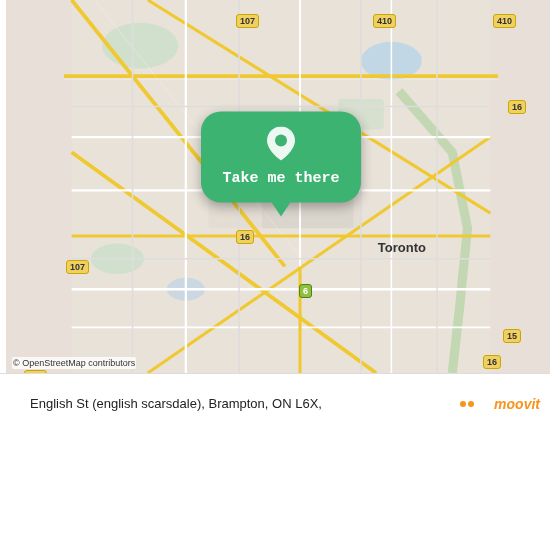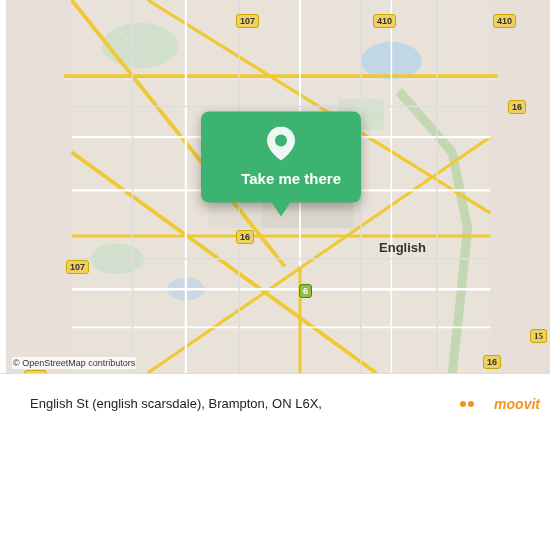--- a/index.html
+++ b/index.html
@@ -29,26 +29,27 @@
       pointer-events: none;
     }
 
     
     .popup-card {
       position: absolute;
       left: 50%;
       top: 50%;
       transform: translate(-50%, -60%);
       background: #3cb371;
-      border-radius: 8px;
+      border-radius: 20px;
       padding: 16px 20px;
-      text-align: right;
+      text-align: center;
       z-index: 10;
       box-shadow: 0 4px 12px rgba(0,0,0,0.3);
       min-width: 160px;
+      font-family: Liberation Mono, monospace;
     }
 
     .popup-card::after {
       content: '';
       position: absolute;
       bottom: -14px;
       left: 50%;
       transform: translateX(-50%);
       border-left: 10px solid transparent;
       border-right: 10px solid transparent;
@@ -230,23 +231,23 @@
 
   <div class="route-badge" style="top:14px; left:230px;">107</div>
   <div class="route-badge" style="top:260px; left:60px;">107</div>
   <div class="route-badge" style="top:370px; left:18px;">107</div>
   <div class="route-badge" style="top:14px; right:160px;">410</div>
   <div class="route-badge" style="top:14px; right:40px;">410</div>
   <div class="route-badge" style="top:100px; right:30px;">16</div>
   <div class="route-badge" style="top:230px; left:230px;">16</div>
   <div class="route-badge" style="top:355px; right:55px;">16</div>
   <div class="route-badge route-badge-green" style="bottom:75px; left:293px;">6</div>
-  <div class="route-badge" style="bottom:30px; right:9px;font-family:Liberation Serif, serif;">15</div>
-
-  <div class="map-label brampton-label">English</div>
+  <div class="route-badge" style="bottom:30px; right:35px;">15</div>
+
+  <div class="map-label brampton-label">Toronto</div>
 
   <div class="popup-card" style="left: 50%; top: 42%; transform: translate(-50%, -50%);">
     <div class="location-pin">
       <svg width="28" height="34" viewBox="0 0 28 34" fill="none" xmlns="http://www.w3.org/2000/svg">
         <path d="M14 0C6.27 0 0 6.27 0 14C0 24.5 14 34 14 34C14 34 28 24.5 28 14C28 6.27 21.73 0 14 0Z" fill="white" opacity="0.9"></path>
         <circle cx="14" cy="14" r="6" fill="#3cb371"></circle>
       </svg>
     </div>
     <div class="popup-button-text">Take me there</div>
   </div>

